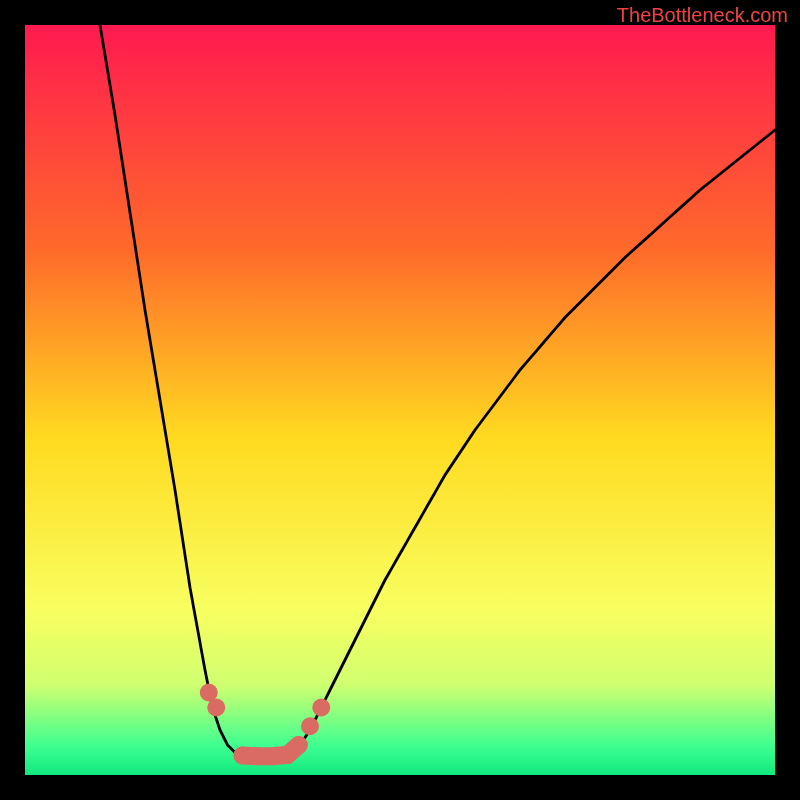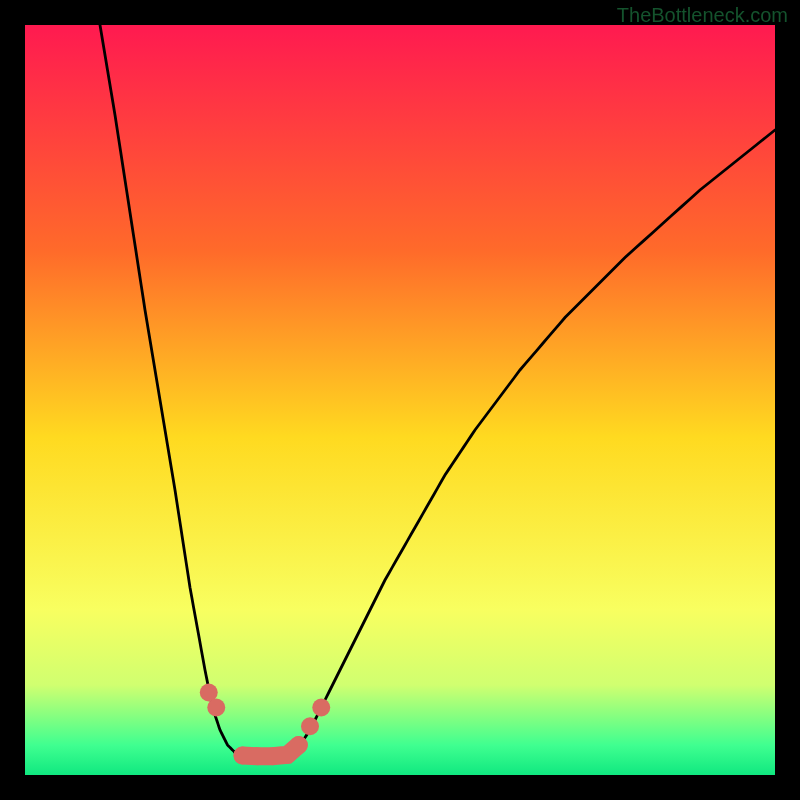--- a/index.html
+++ b/index.html
@@ -14,21 +14,21 @@
     position: relative;
   }
   svg {
     display: block;
   }
   .watermark {
     position: absolute;
     top: 4px;
     right: 12px;
     font-size: 20px;
-    color: #14532d;
+    color: #ef4444;
     font-family: Arial, sans-serif;
   }
 </style>
 </head>
 <body>
 
 <div class="chart-wrap">
   <svg id="svg" width="800" height="800" viewBox="0 0 800 800">
       <defs>
         <linearGradient id="bg" x1="0" y1="0" x2="0" y2="1">

